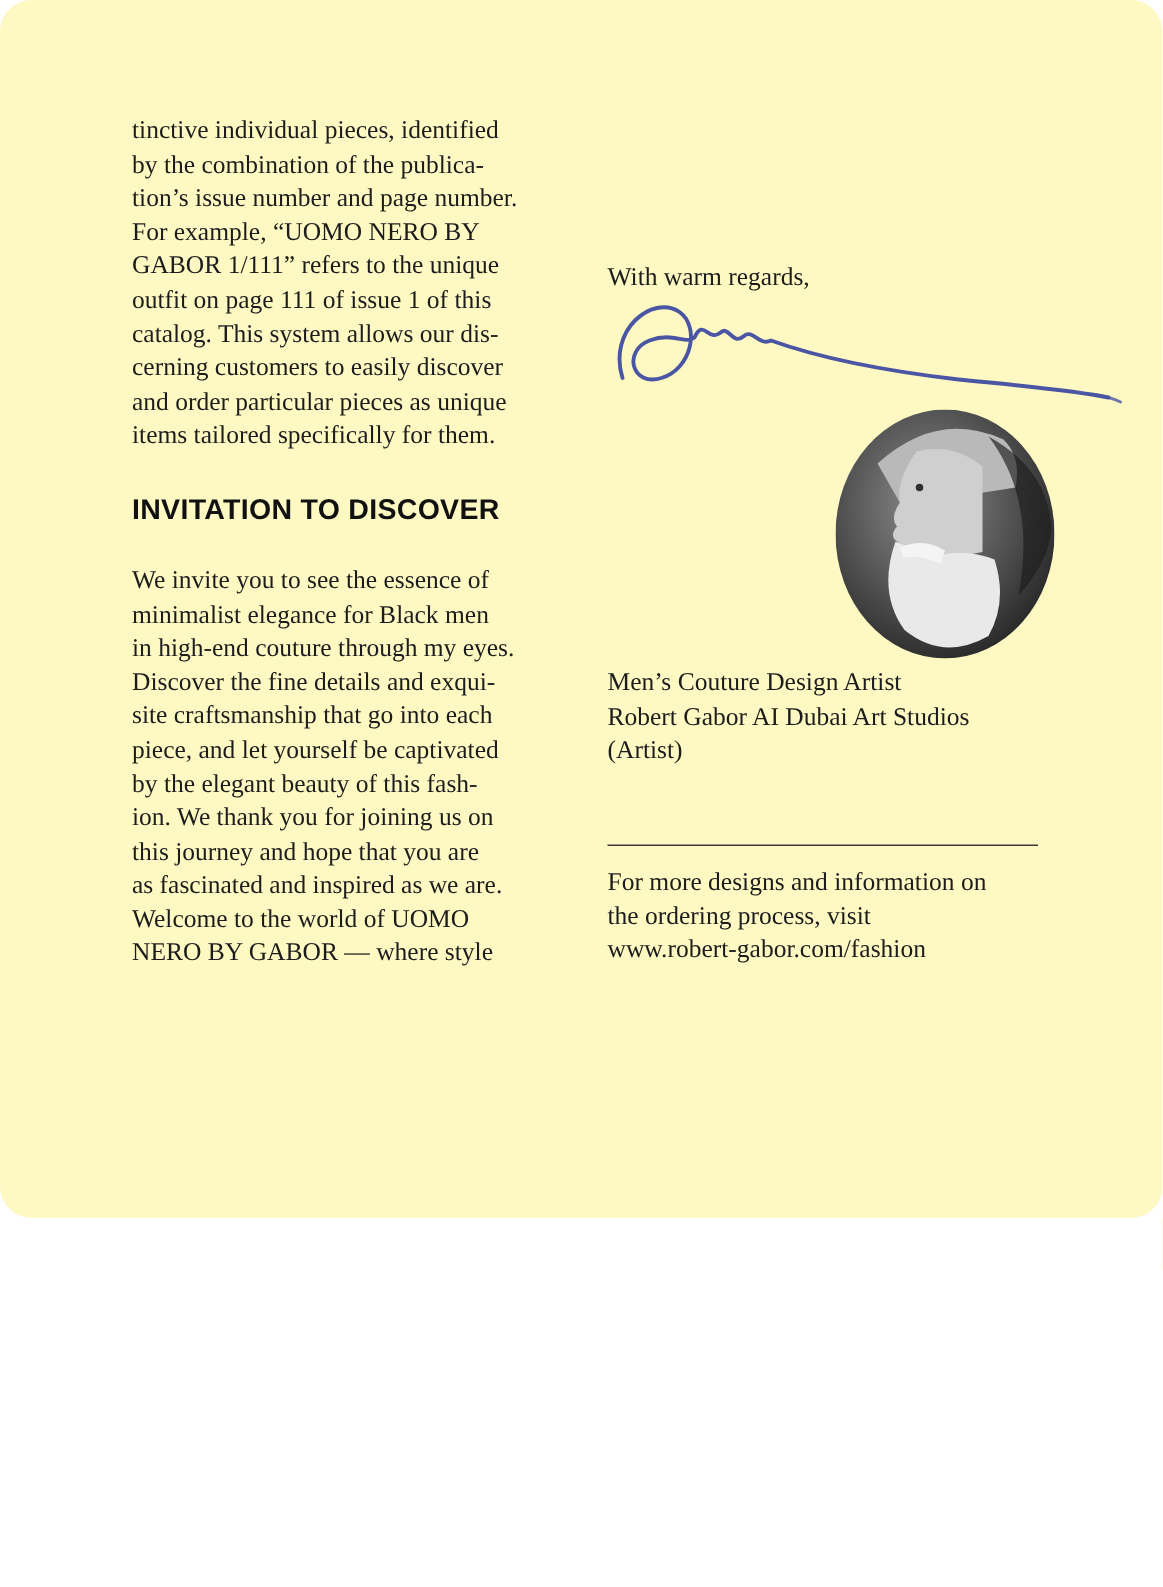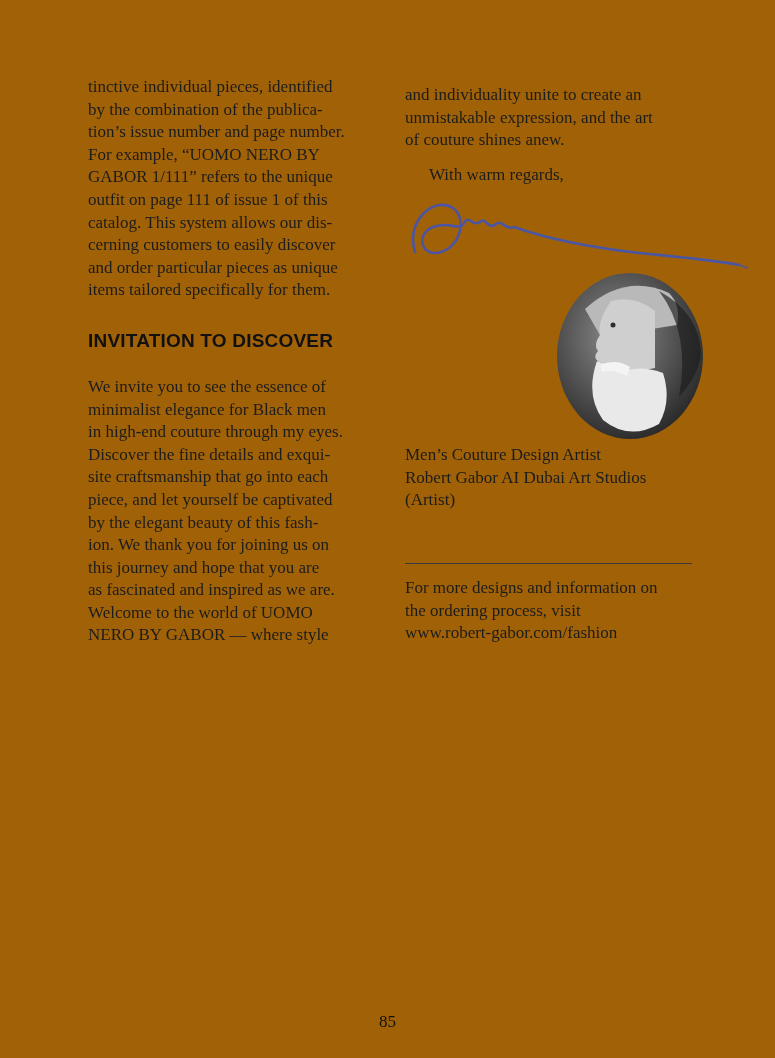--- a/index.html
+++ b/index.html
@@ -1,23 +1,24 @@
 <!DOCTYPE html>
 <html><head>
 <meta charset="utf-8">
 <style>
   html, body { margin: 0; padding: 0; background: #ffffff; }
   .page {
     position: relative;
     width: 775px;
-    height: 1058px;
-    background: #a16207;
+    height: 812px;
+    background: #fef9c3;
     font-family: "Liberation Serif", serif;
     color: #1c1c1c;
     overflow: hidden;
+    border-radius: 21px;
   }
   .col-left {
     position: absolute;
     left: 88px;
     top: 76px;
     width: 296px;
   }
   .col-right {
     position: absolute;
     left: 405px;
@@ -33,21 +34,21 @@
   }
   .section-heading {
     font-family: "Liberation Sans", sans-serif;
     font-weight: 700;
     font-size: 19px;
     letter-spacing: 0.2px;
     color: #111111;
     margin: 28px 0 24px 0;
   }
   .rc-para1   { position: absolute; top: 0px;   left: 0; width: 300px; }
-  .rc-regards { position: absolute; top: 80px;  left: 0; margin-left: 24px; }
+  .rc-regards { position: absolute; top: 90px;  left: 0; }
   .rc-signature {
     position: absolute; top: 110px; left: -6px;
     width: 352px; height: 100px;
   }
   .rc-portrait {
     position: absolute; top: 189px; left: 152px;
     width: 146px; height: 166px;
   }
   .rc-credentials {
     position: absolute; top: 360px; left: 0; width: 300px;
@@ -95,23 +96,20 @@
 by the elegant beauty of this fash-
 ion. We thank you for joining us on
 this journey and hope that you are
 as fascinated and inspired as we are.
 Welcome to the world of UOMO
 NERO BY GABOR — where style</p>
   </div>
 
   <div class="col-right">
 
-    <p class="body-text rc-para1">and individuality unite to create an
-unmistakable expression, and the art
-of couture shines anew.</p>
 
     <p class="body-text rc-regards">With warm regards,</p>
 
     <svg class="rc-signature" viewBox="0 0 352 100" aria-label="signature">
       <path d="M 16 58
                C 6 26, 36 2, 54 14
                C 68 24, 62 52, 42 58
                C 22 64, 16 40, 34 33
                C 50 27, 58 36, 64 31
                C 70 18, 73 34, 81 28

